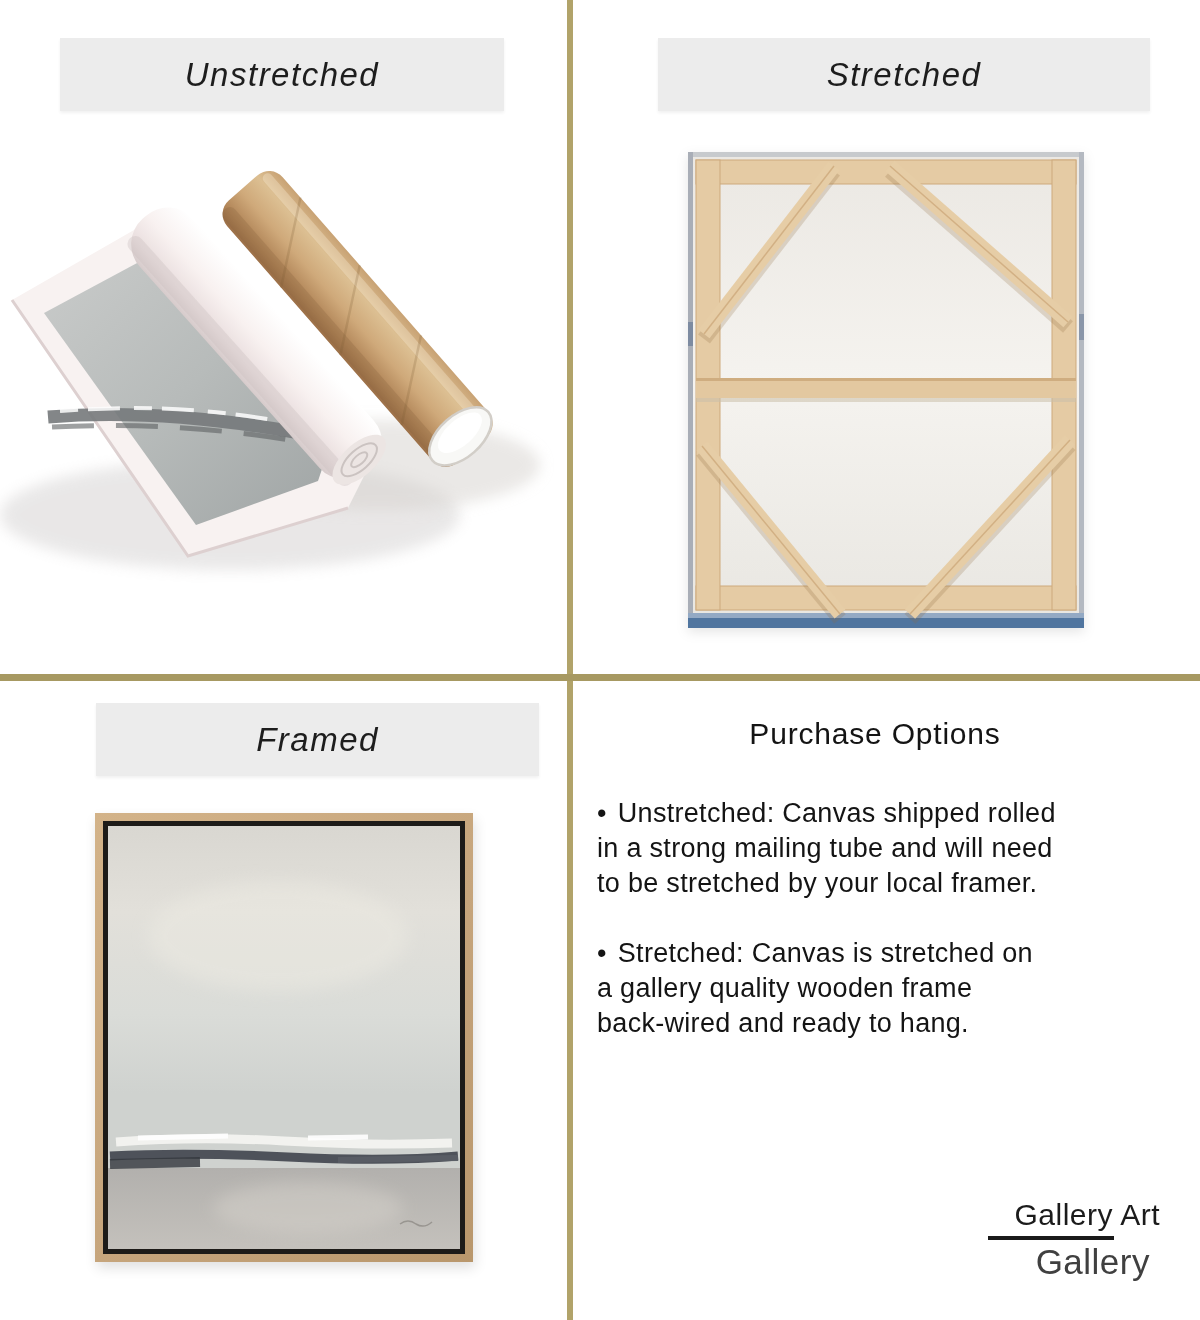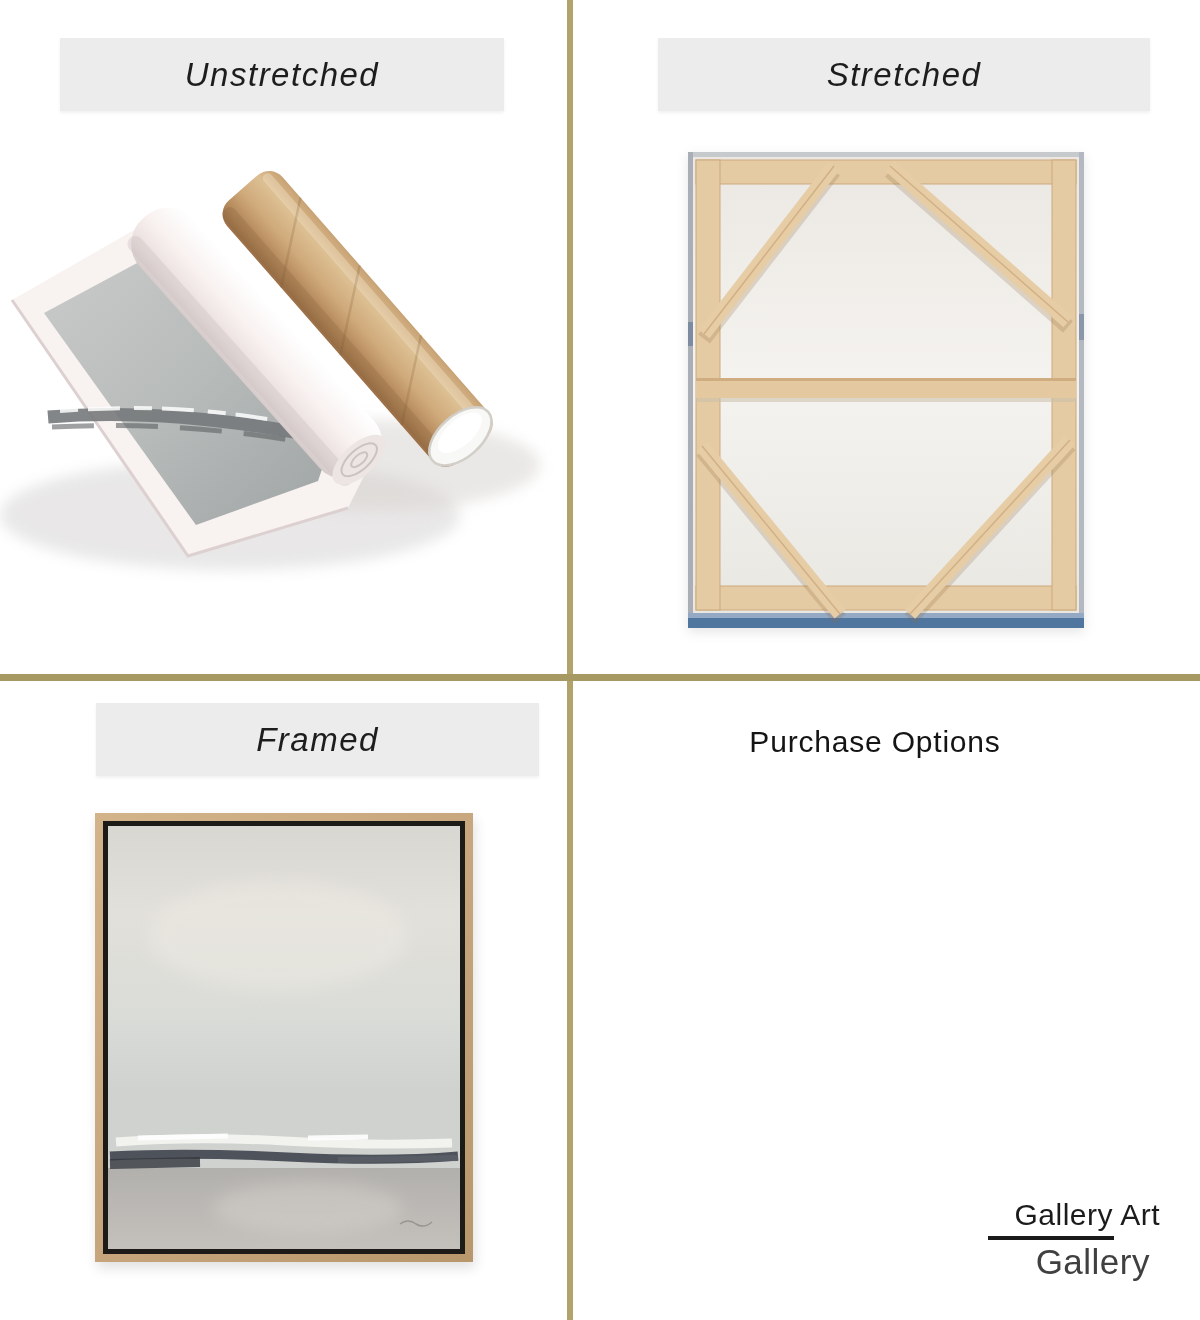--- a/index.html
+++ b/index.html
@@ -25,21 +25,21 @@
   
   .frame-outer{
     position:absolute;left:95px;top:813px;width:378px;height:449px;box-sizing:border-box;
     background:linear-gradient(135deg,#d3b389 0%,var(--frame-wood,#c6a57c) 55%,#b9976c 100%);
     padding:8px;box-shadow:2px 6px 12px rgba(0,0,0,.12);
   }
   .frame-black{width:100%;height:100%;box-sizing:border-box;background:#1d1b18;padding:5px;}
   .frame-black svg{display:block;width:100%;height:100%;}
   
   .purchase-block{position:absolute;left:597px;top:714px;width:556px;}
-  .purchase-title{margin:8px;font-size:30px;font-weight:400;line-height:40px;text-align:center;letter-spacing:0.8px;}
+  .purchase-title{margin:0;font-size:30px;font-weight:400;line-height:40px;text-align:center;letter-spacing:0.8px;}
   .bullet{margin:42px 0 0 0;font-size:27px;line-height:35px;letter-spacing:0.3px;}
   .bullet + .bullet{margin-top:35px;}
   .bm{margin-right:11px;}
   .bt{white-space:pre-line;}
   
   .logo-line1{position:absolute;top:1198px;right:40px;font-size:30px;letter-spacing:0.5px;color:#1b1b1b;}
   .logo-rule{position:absolute;top:1236px;left:988px;width:126px;height:4px;background:#1a1a1a;}
   .logo-line2{position:absolute;top:1242px;right:50px;font-size:35px;letter-spacing:0.5px;color:#404040;}
 </style>
 </head>
@@ -211,21 +211,27 @@
           <path d="M292 398 q 8 -6 16 0 q 8 5 16 -2" stroke="#8f8b86" stroke-width="1.5" fill="none" opacity="0.8"></path>
         </svg>
       </div>
     </div>
   </section>
 
   <section>
     <div class="purchase-block">
       <h2 class="purchase-title">Purchase Options</h2>
 
-
+      <p class="bullet"><span class="bm">•</span><span class="bt">Unstretched: Canvas shipped rolled
+in a strong mailing tube and will need
+to be stretched by your local framer.</span></p>
+
+      <p class="bullet"><span class="bm">•</span><span class="bt">Stretched: Canvas is stretched on
+a gallery quality wooden frame
+back-wired and ready to hang.</span></p>
 
     </div>
 
     <div>
       <div class="logo-line1">Gallery Art</div>
       <div class="logo-rule"></div>
       <div class="logo-line2">Gallery</div>
     </div>
   </section>
 

